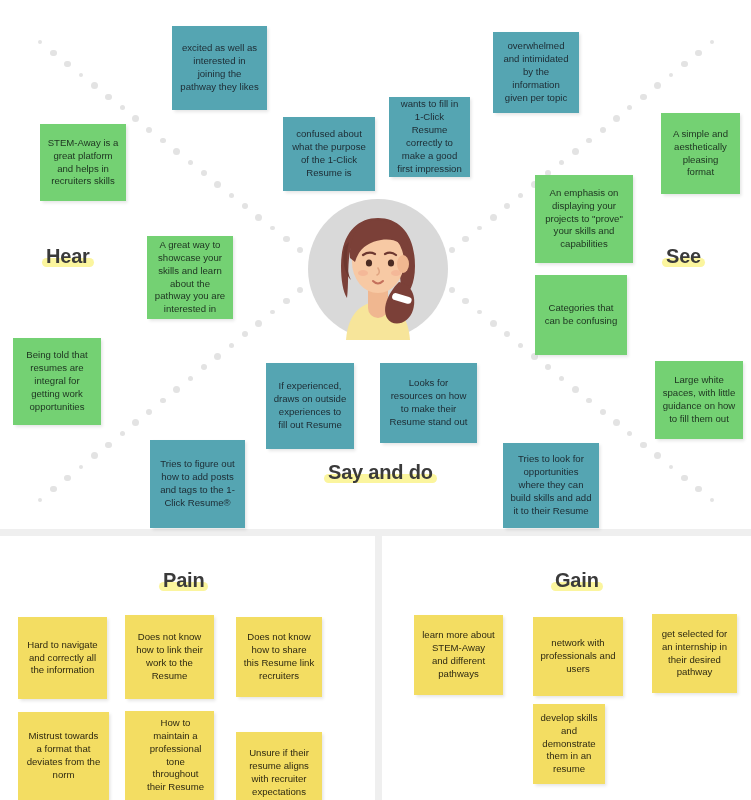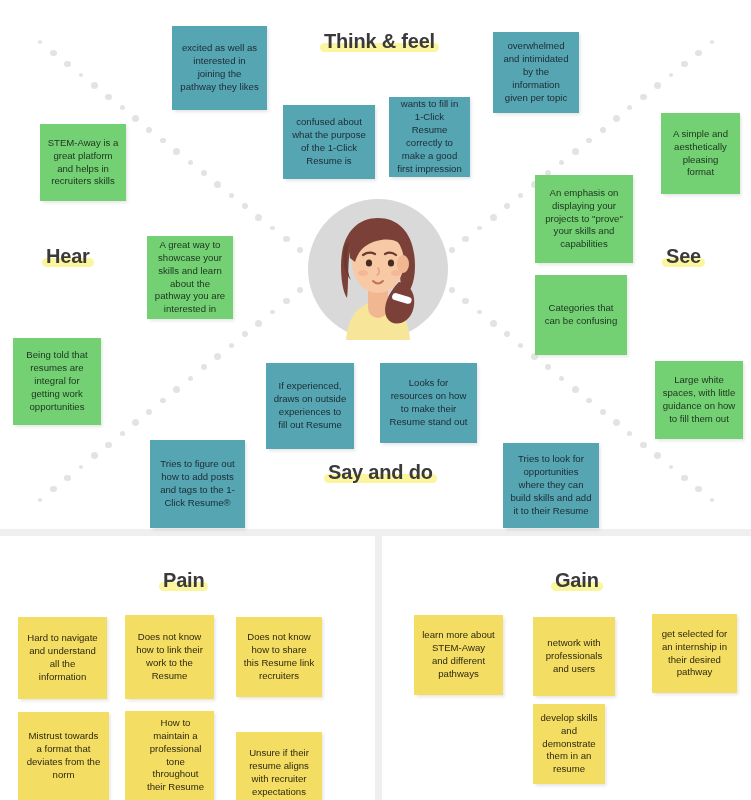--- a/index.html
+++ b/index.html
@@ -174,23 +174,20 @@
       <div class="dot" style="left: 544.801px; top: 364.38px; width: 5.97622px; height: 5.97622px;"></div>
       <div class="dot" style="left: 530.525px; top: 352.736px; width: 7.16032px; height: 7.16032px;"></div>
       <div class="dot" style="left: 517.866px; top: 342.708px; width: 5.10935px; height: 5.10935px;"></div>
       <div class="dot" style="left: 503.569px; top: 331.043px; width: 6.33536px; height: 6.33536px;"></div>
       <div class="dot" style="left: 489.529px; top: 319.635px; width: 7.04653px; height: 7.04653px;"></div>
       <div class="dot" style="left: 477.045px; top: 309.782px; width: 4.647px; height: 4.647px;"></div>
       <div class="dot" style="left: 462.364px; top: 297.732px; width: 6.64102px; height: 6.64102px;"></div>
       <div class="dot" style="left: 448.569px; top: 286.569px; width: 6.86147px; height: 6.86147px;"></div>
     </div>
 
-  <div class="q-title" id="title-think-feel" style="left:320px; top:30px;">
-    <span class="hl">Think &amp; feel</span>
-  </div>
 
   <div class="q-title" id="title-hear" style="left:42px; top:245px;">
     <span class="hl">Hear</span>
   </div>
 
   <div class="q-title" id="title-see" style="left:662px; top:245px;">
     <span class="hl">See</span>
   </div>
 
   <div class="q-title" id="title-say-do" style="left:324px; top:461px;">
@@ -236,21 +233,21 @@
 
       <path d="M92 84 C104 86 110 98 106 112 C102 126 86 130 80 120 C75 111 80 96 92 84 Z" fill="#7b4038"></path>
       <rect x="85" y="97" width="20" height="7" rx="3.5" fill="#ffffff" transform="rotate(16 95 100)"></rect>
     </svg>
   </div>
 
   <div id="notes-layer">
       <div class="note teal" style="left: 172px; top: 26px; width: 95px; height: 84px;">
         <span style="white-space: pre-line;">excited as well as interested in joining the pathway they likes</span>
       </div>
-      <div class="note teal" style="left: 283px; top: 105px; width: 92px; height: 74px;">
+      <div class="note teal" style="left: 283px; top: 117px; width: 92px; height: 74px;">
         <span style="white-space: pre-line;">confused about what the purpose of the 1-Click Resume is</span>
       </div>
       <div class="note teal" style="left: 389px; top: 97px; width: 81px; height: 80px;">
         <span style="white-space: pre-line;">wants to fill in 1-Click Resume correctly to make a good first impression</span>
       </div>
       <div class="note teal" style="left: 493px; top: 32px; width: 86px; height: 81px;">
         <span style="white-space: pre-line;">overwhelmed and intimidated by the information given per topic</span>
       </div>
       <div class="note green" style="left: 40px; top: 124px; width: 86px; height: 77px;">
         <span style="white-space: pre-line;">STEM-Away is a great platform and helps in recruiters skills</span>
@@ -279,42 +276,42 @@
       <div class="note teal" style="left: 380px; top: 363px; width: 97px; height: 80px;">
         <span style="white-space: pre-line;">Looks for resources on how to make their Resume stand out</span>
       </div>
       <div class="note teal" style="left: 150px; top: 440px; width: 95px; height: 88px;">
         <span style="white-space: pre-line;">Tries to figure out how to add posts and tags to the 1-Click Resume®</span>
       </div>
       <div class="note teal" style="left: 503px; top: 443px; width: 96px; height: 85px;">
         <span style="white-space: pre-line;">Tries to look for opportunities where they can build skills and add it to their Resume</span>
       </div>
       <div class="note yellow" style="left: 18px; top: 617px; width: 89px; height: 82px;">
-        <span style="white-space: pre-line;">Hard to navigate and understand all the information</span>
+        <span style="white-space: pre-line;">Hard to navigate and correctly all the information</span>
       </div>
       <div class="note yellow" style="left: 125px; top: 615px; width: 89px; height: 84px;">
         <span style="white-space: pre-line;">Does not know how to link their work to the Resume</span>
       </div>
       <div class="note yellow" style="left: 236px; top: 617px; width: 86px; height: 80px;">
         <span style="white-space: pre-line;">Does not know how to share this Resume link recruiters</span>
       </div>
       <div class="note yellow" style="left: 18px; top: 712px; width: 91px; height: 88px;">
         <span style="white-space: pre-line;">Mistrust towards a format that deviates from the norm</span>
       </div>
       <div class="note yellow" style="left: 125px; top: 711px; width: 89px; height: 89px;">
         <span style="white-space: pre-line; margin-left: 12px;">How to maintain a professional tone throughout their Resume</span>
       </div>
       <div class="note yellow" style="left: 236px; top: 712px; width: 86px; height: 82px; margin-top: 20px;">
         <span style="white-space: pre-line;">Unsure if their resume aligns with recruiter expectations</span>
       </div>
       <div class="note yellow" style="left: 414px; top: 615px; width: 89px; height: 80px;">
         <span style="white-space: pre-line;">learn more about STEM-Away
 and different pathways</span>
       </div>
-      <div class="note yellow" style="left: 533px; top: 617px; width: 82px; height: 79px;">
+      <div class="note yellow" style="left: 533px; top: 617px; width: 90px; height: 79px;">
         <span style="white-space: pre-line;">network with professionals and users</span>
       </div>
       <div class="note yellow" style="left: 652px; top: 614px; width: 85px; height: 79px;">
         <span style="white-space: pre-line;">get selected for an internship in their desired pathway</span>
       </div>
       <div class="note yellow" style="left: 533px; top: 704px; width: 72px; height: 80px;">
         <span style="white-space: pre-line;">develop skills and demonstrate them in an resume</span>
       </div>
     </div>
 

